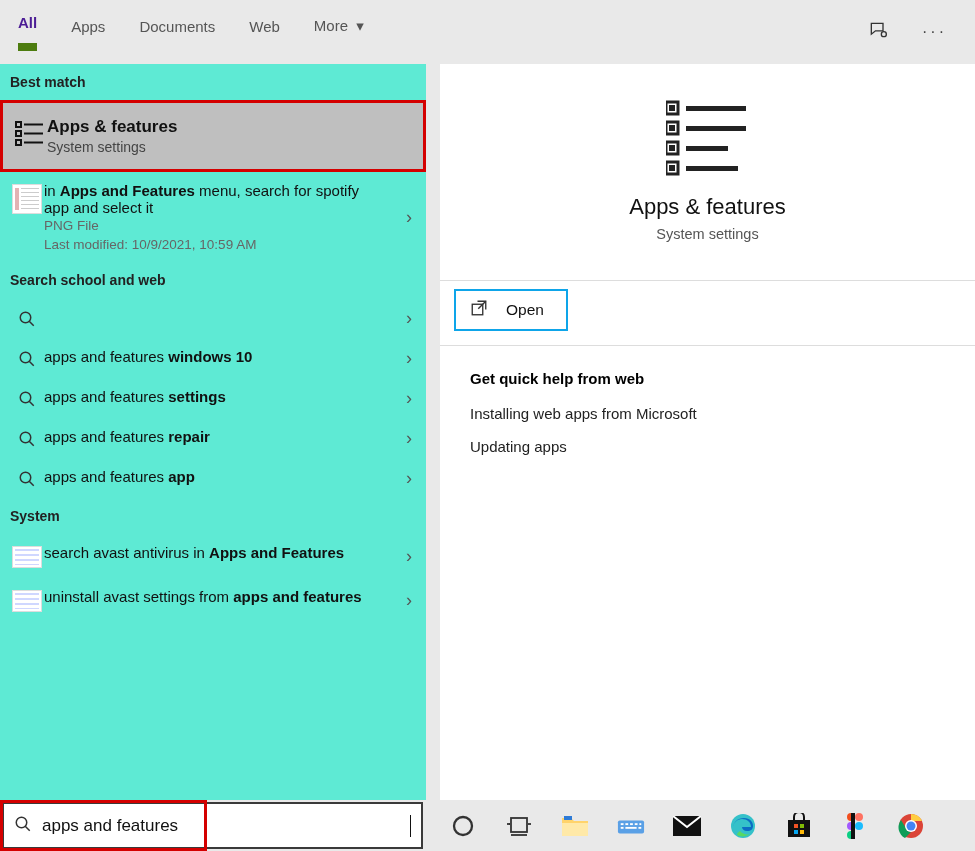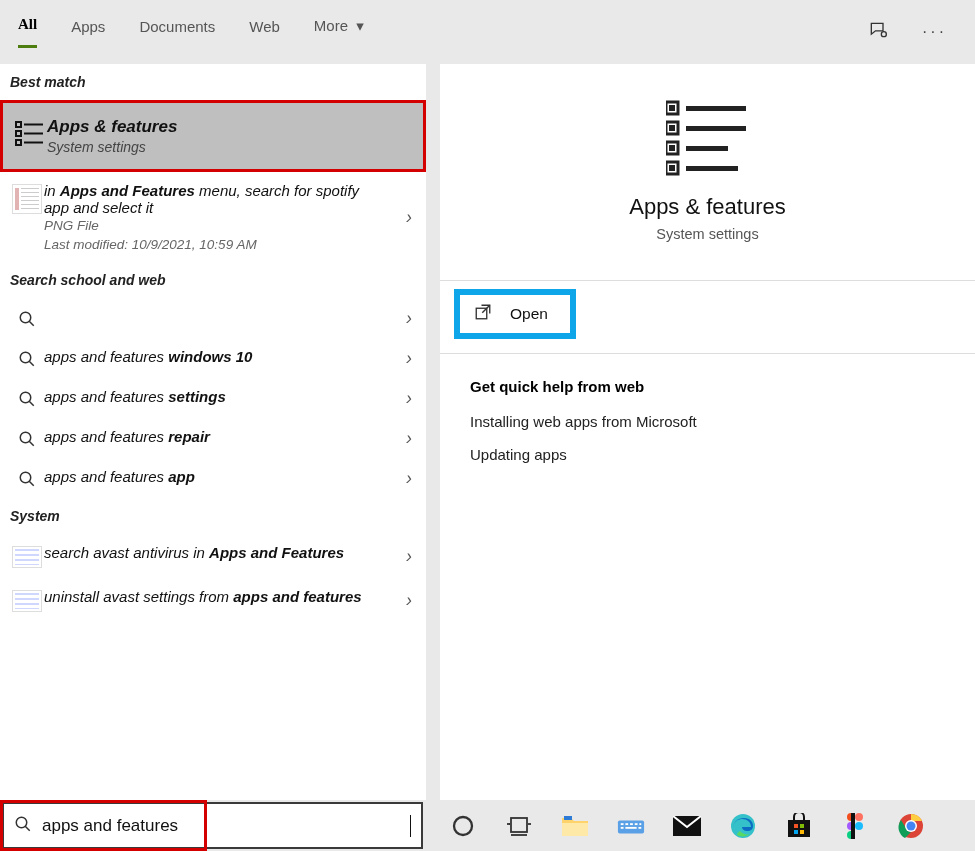--- a/index.html
+++ b/index.html
@@ -5,29 +5,29 @@
   * { box-sizing: border-box; margin: 0; padding: 0; font-family: "Segoe UI", Arial, sans-serif; }
   html, body { width: 975px; height: 851px; background: #e9e9e9; overflow: hidden; }
 
   
   .tabs {
     height: 64px; display: flex; align-items: center; padding: 0 18px;
     background: #e9e9e9; justify-content: space-between;
   }
   .tabs-left { display: flex; align-items: center; gap: 34px; }
   .tab { font-size: 15px; color: #555; cursor: pointer; padding-bottom: 12px; }
-  .tab.active { color: #000000; font-weight: 600; border-bottom: 3px solid #4d7c0f; font-family: Liberation Serif, serif; }
+  .tab.active { color: #4c1d95; font-weight: 600; border-bottom: 8px solid #4d7c0f; }
   .more-caret { margin-left: 4px; }
   .tabs-right { display: flex; align-items: center; gap: 34px; padding-right: 10px; }
   .tabs-right svg { width: 20px; height: 20px; stroke: #333; fill: none; }
   .ellipsis { letter-spacing: 3px; color:#444; font-size:16px; }
 
   
   .body { display: flex; height: 736px; }
-  .left  { width: 426px; background: #ffffff; position: relative; display:flex; flex-direction:column;font-style:italic;}
+  .left  { width: 426px; background: #5eead4; position: relative; display:flex; flex-direction:column;}
   .right { flex: 1; background: #e9e9e9; display:flex; flex-direction:column;}
   .right-inner { margin: 0 0 0 14px; background:#fff; flex:1; display:flex; flex-direction:column; }
 
   
   .section-label { font-size:14px; font-weight:600; padding: 10px 10px 10px 10px; color:#222; }
   .result { display:flex; align-items:flex-start; padding:10px 10px 10px 10px; position:relative; cursor:pointer;}
   .result .chevron { position:absolute; right:14px; top:50%; transform:translateY(-50%); color:#555; font-size:18px;}
   .result-icon { width:34px; display:flex; justify-content:center; padding-top:2px;}
   .result-text { flex:1; padding-right:30px;}
   .result-title { font-size:15px; color:#111; }
@@ -48,21 +48,21 @@
   .search-glyph svg{width:18px;height:18px;stroke:#333;fill:none;stroke-width:2;}
   .list-scroll{flex:1; overflow:hidden;}
 
   
   .hero { text-align:center; padding: 34px 0 28px 0;}
   .hero-icon { display:inline-block; }
   .hero-title{ font-size:22px; margin-top:14px; color:#111;}
   .hero-sub{ font-size:14.5px; color:#555; margin-top:6px;}
   .hr { height:1px; background:#ddd; margin: 10px 0 0 0;}
   .open-row-wrap{ margin:8px 0 0 14px;}
-  .open-box{ border:6px solid #0ea5e9; display:inline-flex; align-items:center; gap:18px; padding:8px 22px 8px 14px;}
+  .open-box{ border:2px solid #0ea5e9; display:inline-flex; align-items:center; gap:18px; padding:8px 22px 8px 14px;}
   .open-label{ font-size:15.5px; color:#111;}
   .help-head{ font-weight:600; padding: 24px 30px 10px 30px; font-size:15px;}
   .help-link{ padding:8px 30px; font-size:15px; color:#222; cursor:pointer;}
 
   
   .taskbar{ position:absolute; left:0; bottom:0; width:975px; height:51px; background:#e9e9e9; display:flex; align-items:center;}
   .searchbox-wrap{ width:425px; height:51px; position:relative;}
   .searchbox{ position:absolute; left:2px; right:2px; top:2px; bottom:2px; background:#fff; border:2px solid #3a3a3a; display:flex; align-items:center; padding:0 10px; }
   .searchbox input{ border:none; outline:none; font-size:17px; flex:1; background:transparent; color:#111;}
   .search-red{ position:absolute; left:0; top:0; bottom:0; width:207px; border:3px solid #d40000; pointer-events:none;}

